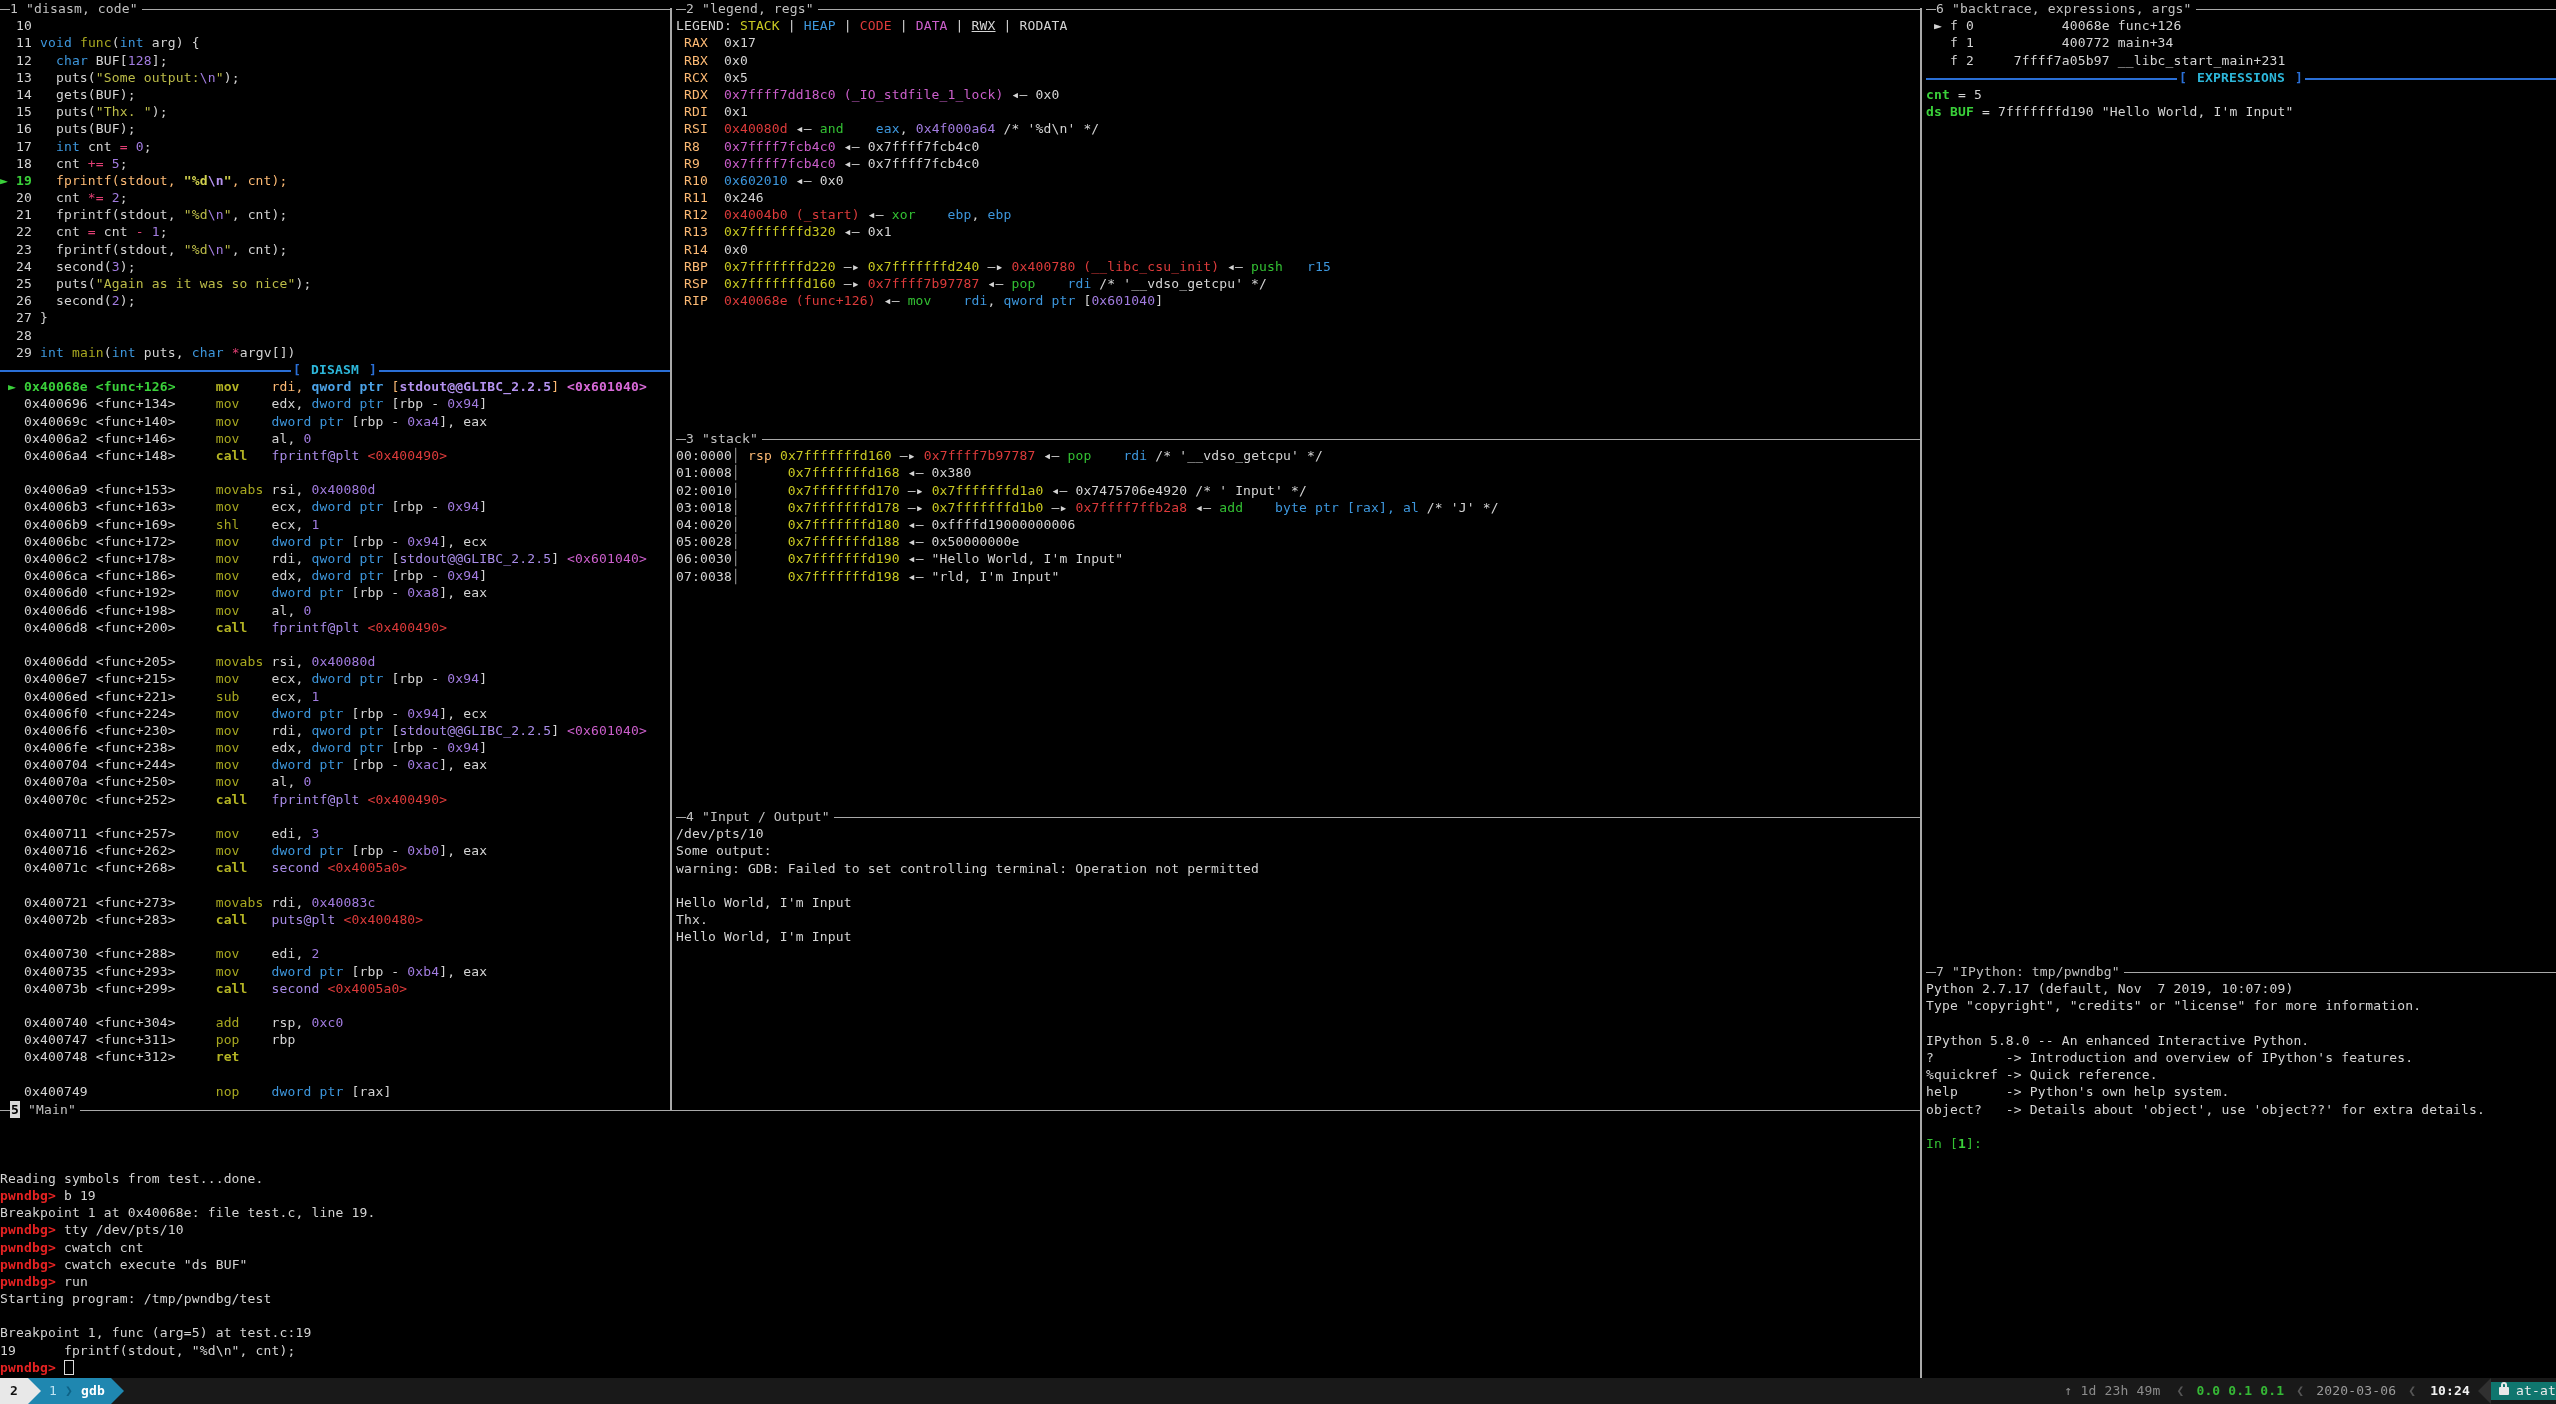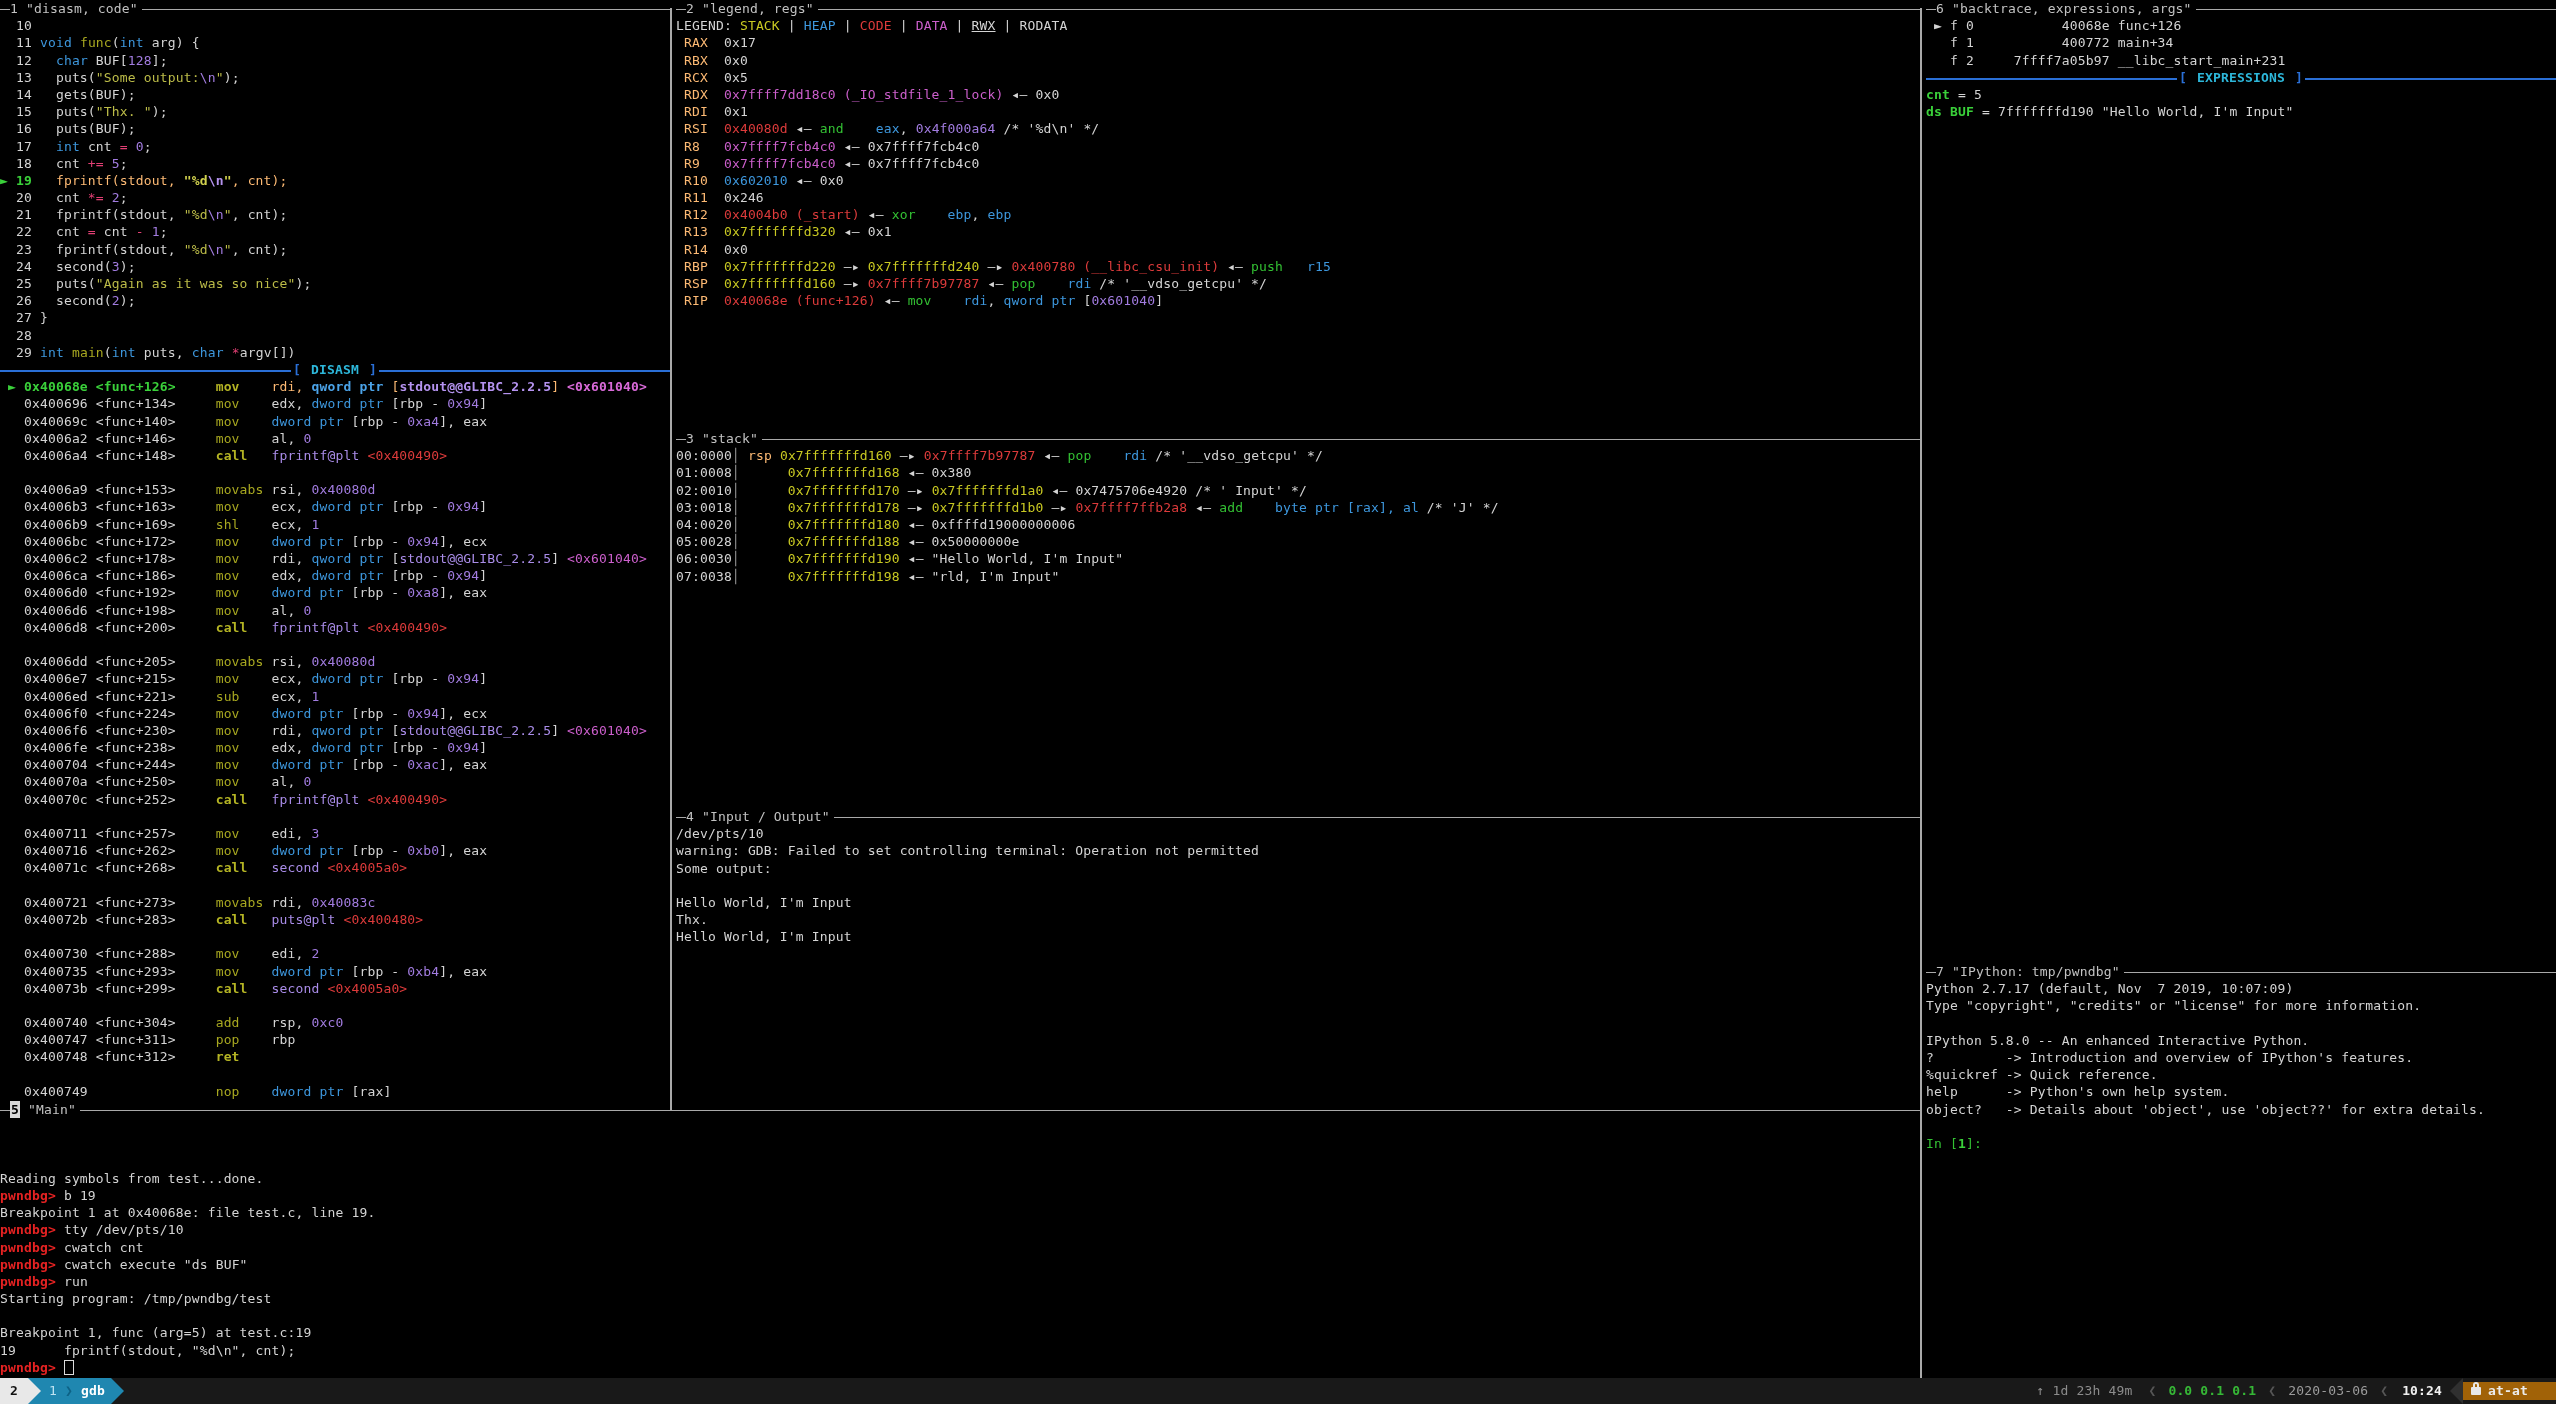--- a/index.html
+++ b/index.html
@@ -58,21 +58,21 @@
   .sb-winsep{color:#0d6286;margin-right:8px;}
   .sb-winname{color:#ffffff;font-weight:bold;}
   .tw2 .t{border-left:13px solid #1f87b0;}
   .sb-right{display:flex;align-items:center;}
   .sb-up{color:#8c8c8c;margin:0 10px;}
   .sb-sep{color:#565656;margin:0 6px;}
   .sb-load{color:#36b836;font-weight:bold;margin:0 6px;}
   .sb-date{color:#9c9c9c;margin:16px 6px;}
   .sb-time{color:#f0f0f0;font-weight:bold;margin:0 8px;}
   .tw3 .t{border-top:13px solid transparent;border-bottom:13px solid transparent;border-right:13px solid #303030;}
-  .sb-host{background:#a16207;color:#ececec;font-weight:bold;display:flex;align-items:center;padding:0 28px 0 8px;}
+  .sb-host{background:#0f766e;color:#ececec;font-weight:normal;display:flex;align-items:center;padding:0 0 0 8px;}
   .lock{position:relative;display:inline-block;width:10px;height:8px;background:#e8e8e8;border-radius:1px;margin-right:7px;}
   .lock:before{content:"";position:absolute;left:2px;top:-5px;width:6px;height:6px;border:2px solid #e8e8e8;
     border-bottom:none;border-radius:3px 3px 0 0;box-sizing:border-box;}
 </style>
 </head>
 <body>
 
 <div id="screen">
 
   <div class="pane" style="left:0;top:0;width:670px;height:1101px;">
@@ -178,22 +178,22 @@
         <div class="row"><span>05:0028</span><span class="gy">│</span><span>      </span><span class="sy">0x7fffffffd188</span><span> ◂— 0x50000000e</span></div>
         <div class="row"><span>06:0030</span><span class="gy">│</span><span>      </span><span class="sy">0x7fffffffd190</span><span> ◂— "Hello World, I'm Input"</span></div>
         <div class="row"><span>07:0038</span><span class="gy">│</span><span>      </span><span class="sy">0x7fffffffd198</span><span> ◂— "rld, I'm Input"</span></div>
       </div>
   </div>
 
   <div class="pane" style="left:672px;top:808px;width:1246px;height:293px;padding-left:4px;">
     <div class="ptitle"><span class="tdash"></span><span class="pnum">4</span><span> "Input / Output"</span><span class="tfill"></span></div>
     <div class="plines">
         <div class="row"><span>/dev/pts/10</span></div>
+        <div class="row"><span>Some output:</span></div>
         <div class="row"><span>warning: GDB: Failed to set controlling terminal: Operation not permitted</span></div>
-        <div class="row"><span>Some output:</span></div>
         <div class="row"></div>
         <div class="row"><span>Hello World, I'm Input</span></div>
         <div class="row"><span>Thx. </span></div>
         <div class="row"><span>Hello World, I'm Input</span></div>
       </div>
   </div>
 
   <div class="pane" style="left:0;top:1101px;width:1920px;height:277px;">
     <div class="ptitle"><span class="tdash"></span><span class="pnum rev">5</span><span> "Main"</span><span class="tfill"></span></div>
     <div class="plines">

